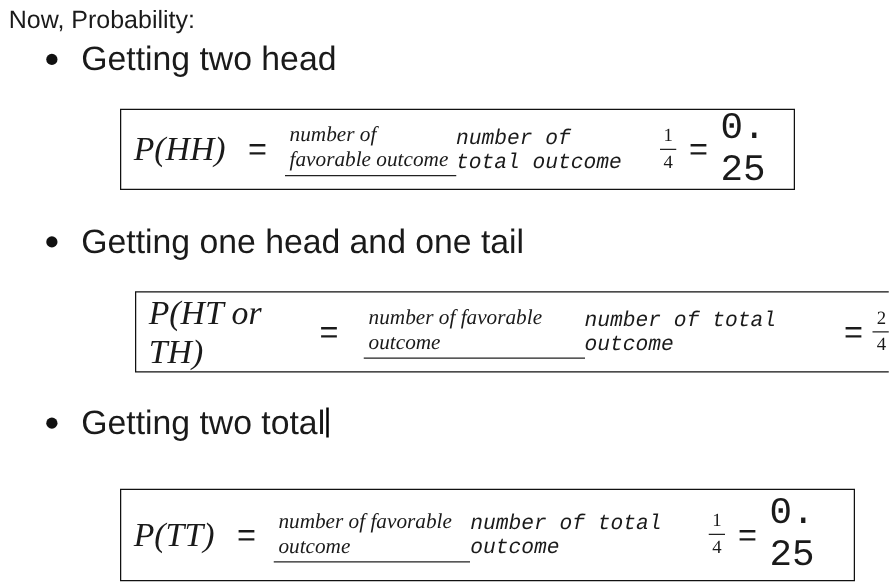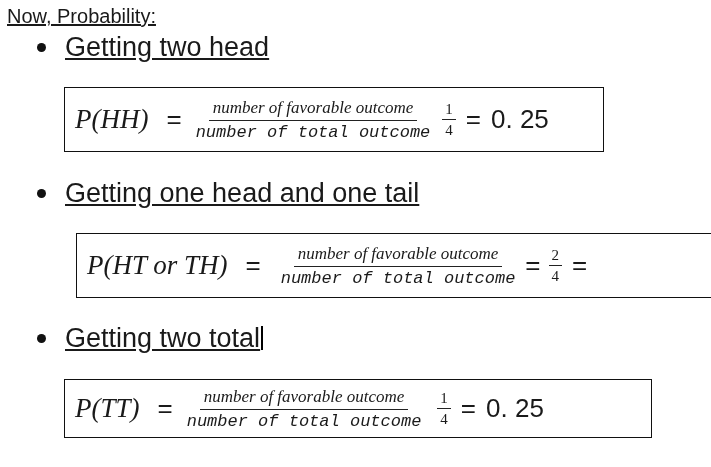--- a/index.html
+++ b/index.html
@@ -1,31 +1,31 @@
 <!DOCTYPE html>
 <html><head>
   <meta charset="utf-8">
   <style>
     html, body { margin: 0; padding: 0; background: #ffffff; }
     body { width: 711px; height: 467px; position: relative; overflow: hidden; color: #1a1a1a; }
-    .sans { font-family: "Liberation Sans", sans-serif; text-decoration: underline; }
+    .sans { font-family: "Liberation Sans", sans-serif; }
     #heading { position: absolute; left: 7px; top: 4px; font-size: 20px; line-height: 24px; }
     .bullet { position: absolute; left: 37px; font-size: 27px; line-height: 24px; display: flex; align-items: center; }
     .bullet .dot { display: inline-block; width: 9px; height: 9px; border-radius: 50%; background: #111; margin-right: 19px; }
     .caret { display: inline-block; width: 2px; height: 24px; background: #000; margin-left: 1px; vertical-align: middle; }
-    .box { position: absolute; border: 1.5px solid #111; box-sizing: border-box; display: flex; align-items: center; padding-left: 10px; }
+    .box { position: absolute; border: 1.5px solid #111; box-sizing: border-box; display: flex; align-items: center; padding-left: 10px; margin-left: 32px; }
     .lhs { font-family: "Liberation Serif", serif; font-style: italic; font-size: 27px; }
     .eq { font-family: "Liberation Sans", sans-serif; font-size: 26px; margin: 0 14px; }
-    .frac { display: inline-flex; flex-direction: column; align-items: center; }
+    .frac { display: inline-flex; flex-direction: row; align-items: center; }
     .frac .num { font-family: "Liberation Serif", serif; font-style: italic; font-size: 17px; padding: 0 4px 2px 4px; border-bottom: 1px solid #222; }
     .frac .den { font-family: Liberation Mono, monospace; font-style: italic; font-size: 17px; padding-top: 2px; }
     .small-frac { display: inline-flex; flex-direction: column; align-items: center; margin-left: 8px; }
     .small-frac .num { font-family: "Liberation Serif", serif; font-size: 15px; padding: 0 3px 1px 3px; border-bottom: 1px solid #222; }
     .small-frac .den { font-family: "Liberation Serif", serif; font-size: 15px; padding-top: 2px; }
-    .result { font-family: Liberation Sans, sans-serif; font-size: 26px; }
+    .result { font-family: Liberation Mono, monospace; font-size: 30px; }
   </style>
 </head>
 <body>
 
 <div id="heading" class="sans">Now, Probability:</div>
 
 <div class="bullet sans" style="top:35px;">
   <span class="dot"></span>
   <span>Getting two head</span>
 </div>
@@ -61,21 +61,21 @@
     <span class="den">4</span>
   </span>
   <span class="eq" style="margin:0 10px;">=</span>
 </div>
 
 <div class="bullet sans" style="top:326px;">
   <span class="dot"></span>
   <span>Getting two total</span>
     <span class="caret"></span>
 </div>
-<div class="box" style="left:64px; top:379px; width:588px; height:59px;">
+<div class="box" style="left:64px; top:391px; width:588px; height:74px;">
   <span class="lhs">P(TT)</span>
   <span class="eq" style="margin-left:18px;">=</span>
   <span class="frac">
     <span class="num">number of favorable outcome</span>
     <span class="den">number of total outcome</span>
   </span>
   <span class="small-frac" style="margin-left:16px;">
     <span class="num">1</span>
     <span class="den">4</span>
   </span>

